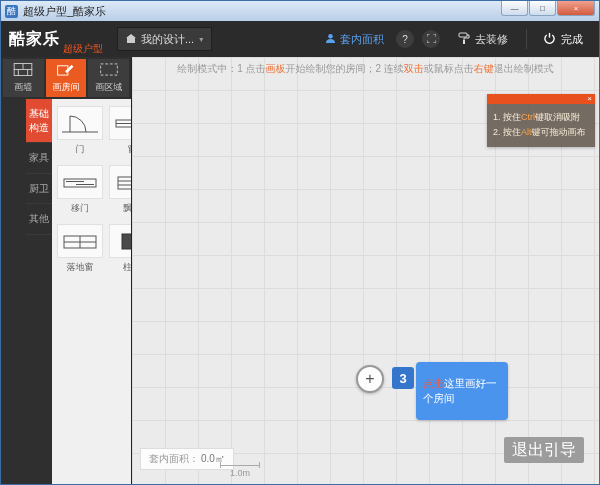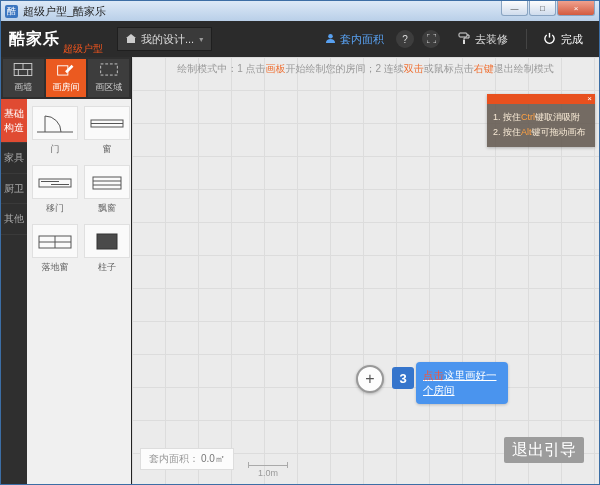--- a/index.html
+++ b/index.html
@@ -27,21 +27,21 @@
   .decorate { display:flex; align-items:center; gap:5px; color:#ddd; margin:0 10px; cursor:pointer; }
   .vdiv { width:1px; height:20px; background:#444; margin:0 8px; }
   .finish { display:flex; align-items:center; gap:5px; color:#fff; padding:0 8px; cursor:pointer; }
 
   
   .bodyrow { flex:1; display:flex; min-height:0; }
   .left { width:130px; background:#2f2f2f; display:flex; flex-direction:column; flex:0 0 auto; }
   .tools { display:flex; gap:2px; padding:2px; }
   .tool { flex:1; height:38px; background:#3d3d3d; color:#ccc; font-size:9px; display:flex; flex-direction:column; align-items:center; justify-content:center; gap:3px; cursor:pointer; }
   .tool.active { background:#eb5a20; color:#fff; }
-  .left-lower { flex:1; display:flex; min-height:0; }
+  .left-lower { flex:1; display:flex; min-height:0;padding-left:25px; }
   .tabcol { width:26px; background:#2f2f2f; }
   .tab { padding:8px 3px; text-align:center; word-break:break-all; line-height:1.35; font-size:10px; color:#aaa; border-bottom:1px solid #3a3a3a; cursor:pointer; }
   .tab.active { background:#e04b32; color:#fff; }
   .library { flex:1; background:#f0f0f0; padding:7px 5px; display:grid; grid-template-columns:1fr 1fr; gap:9px 6px; align-content:start; overflow:hidden; }
   .lib-item { text-align:center; cursor:pointer; }
   .lib-icon { height:34px; background:#fafafa; border:1px solid #e0e0e0; display:flex; align-items:center; justify-content:center; }
   .lib-label { font-size:9px; color:#666; margin-top:3px; }
 
   
   .canvas { flex:1; position:relative; background-color:#ebebeb;
@@ -51,28 +51,28 @@
   .mode-bar .hl { color:#ef7134; }
 
   .tip-box { position:absolute; top:37px; right:4px; width:108px; box-shadow:0 1px 3px rgba(0,0,0,.25); }
   .tip-header { height:10px; background:#e8501e; position:relative; }
   .tip-close { position:absolute; right:3px; top:0; color:#fff; font-size:8px; line-height:10px; cursor:pointer; }
   .tip-body { background:rgba(95,85,75,0.85); color:#f8ead6; font-size:9px; padding:6px 6px; line-height:1.7; }
   .tip-key { color:#ffa143; }
 
   .plus-circle { position:absolute; left:224px; top:308px; width:28px; height:28px; border-radius:50%; background:#fdfdfd; border:2px solid #999; display:flex; align-items:center; justify-content:center; font-size:16px; color:#555; box-shadow:0 1px 3px rgba(0,0,0,.25); cursor:pointer; }
   .step-badge { position:absolute; left:260px; top:310px; width:22px; height:22px; background:#3575cc; border-radius:3px; color:#fff; font-weight:bold; font-size:13px; display:flex; align-items:center; justify-content:center; }
-  .guide-tip { position:absolute; left:284px; top:305px; width:92px; background:#4a94ee; border-radius:4px; padding:6px 7px; color:#fff; font-size:10.5px; line-height:1.45; box-shadow:0 1px 3px rgba(0,0,0,.2);text-decoration:underline; }
+  .guide-tip { position:absolute; left:284px; top:305px; width:92px; background:#4a94ee; border-radius:4px; padding:14px 7px; color:#fff; font-size:10.5px; line-height:1.45; box-shadow:0 1px 3px rgba(0,0,0,.2); }
   .guide-hl { color:#ff5230; }
 
   .exit-btn { position:absolute; right:15px; bottom:21px; width:80px; height:26px; background:#9c9c9c; color:#fff; font-size:16px; display:flex; align-items:center; justify-content:center; border-radius:2px; cursor:pointer; }
 
   .area-box { position:absolute; left:8px; bottom:14px; background:#fcfcfc; border:1px solid #ddd; padding:3px 8px; font-size:10px; color:#999; display:flex; gap:2px;text-align:center; }
   .area-value { color:#777; }
-  .scale { position:absolute; left:116px; bottom:6px; width:40px; text-align:center; font-size:9px; color:#999; }
+  .scale { position:absolute; left:88px; bottom:6px; width:40px; text-align:center; font-size:9px; color:#999; }
   .scale-line { height:6px; border-left:1px solid #aaa; border-right:1px solid #aaa; position:relative; }
   .scale-line::after { content:""; position:absolute; left:0; right:0; top:3px; border-top:1px solid #aaa; }
 </style>
 </head>
 <body>
 
 <div class="window">
 
   <div class="titlebar">
     <span class="app-icon">酷</span>

